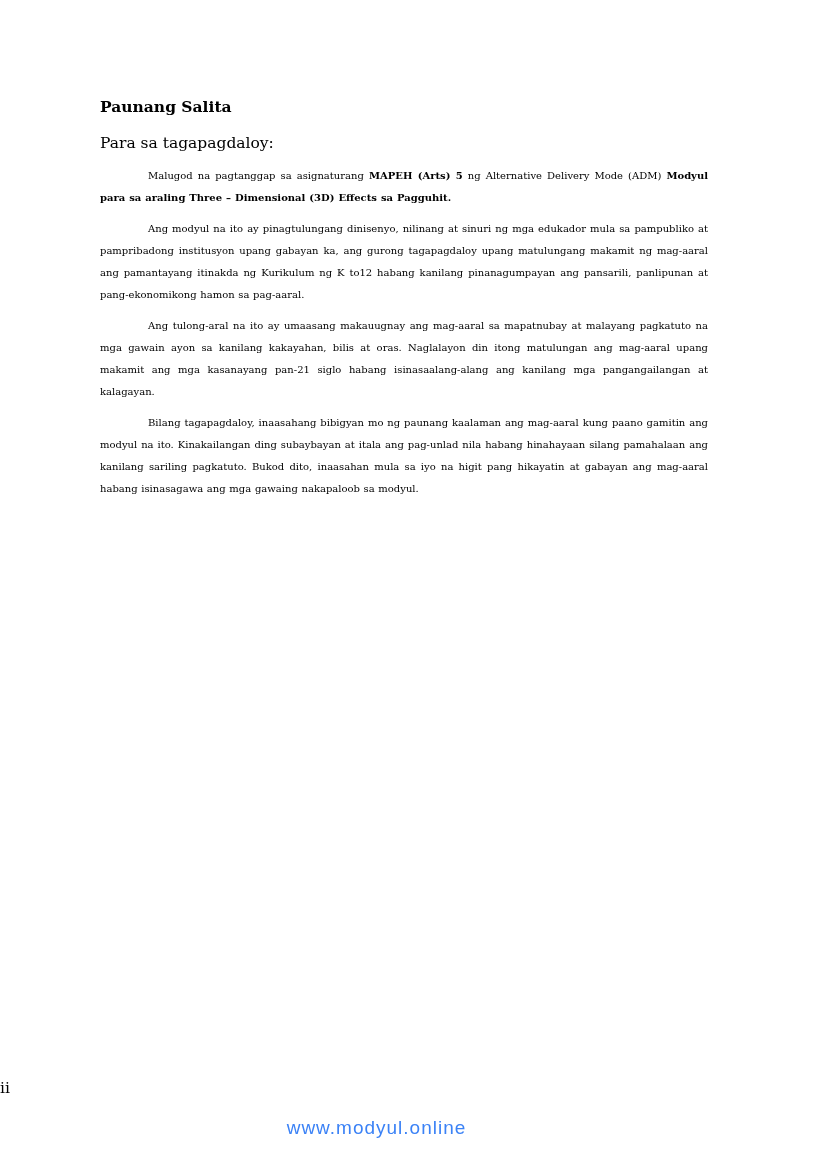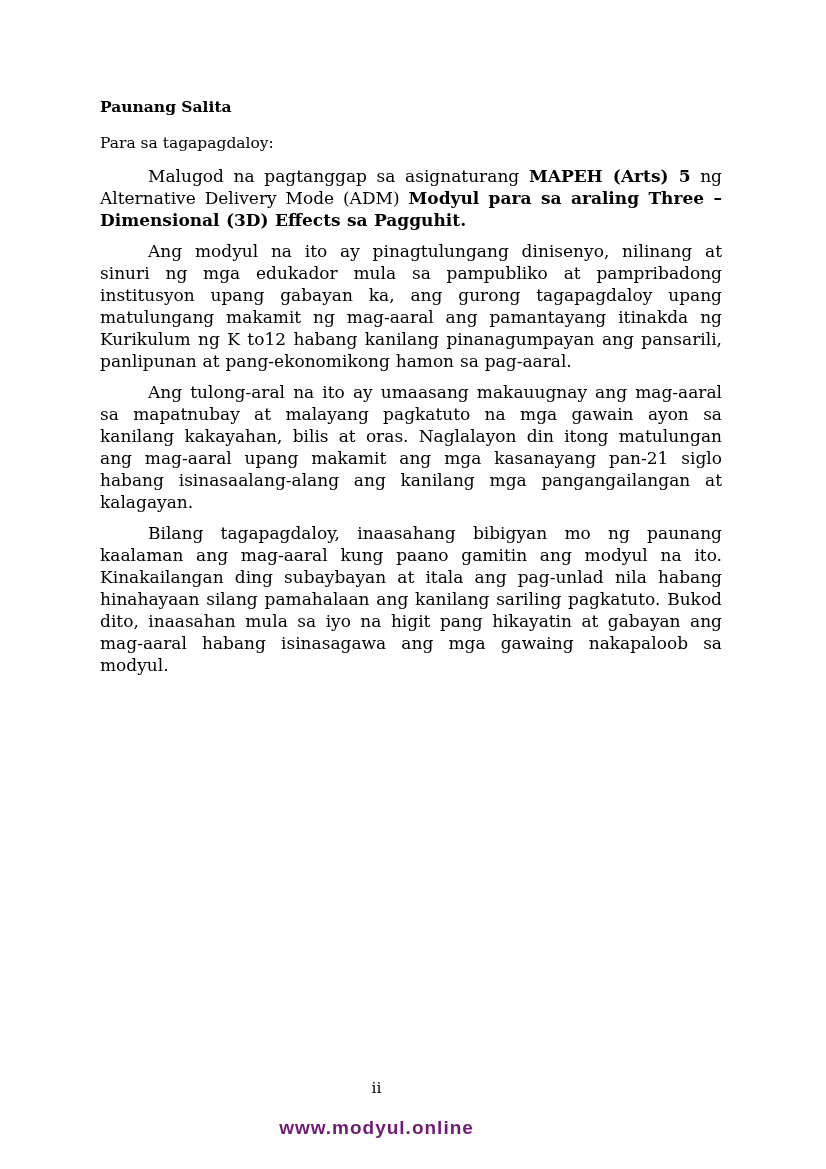--- a/index.html
+++ b/index.html
@@ -23,34 +23,34 @@
     font-size: 15.5px;
     line-height: 22px;
     margin: 0 0 14px 0;
   }
   .salutation {
     font-size: 15.5px;
     line-height: 22px;
     margin: 0 0 11px 0;
   }
   p.body {
-    font-size: 17px;
+    font-size: 10px;
     line-height: 22px;
     text-align: justify;
     text-indent: 48px;
-    margin: 0 4px 9px 0;
+    margin: 0 18px 9px 0;
     word-spacing: 0.5px;
   }
   p.body b { font-weight: bold; }
   .page-number {
     position: absolute;
     top: 1078px;
     left: 0;
     width: 100%;
-    text-align: center;
+    text-align: left;
     font-size: 15.5px;
     line-height: 20px;
   }
   .watermark {
     position: absolute;
     top: 1117px;
     left: 0;
     width: 100%;
     text-align: center;
     font-family: "Liberation Sans", "DejaVu Sans", sans-serif;
@@ -66,14 +66,14 @@
     <div class="heading">Paunang Salita</div>
     <div class="salutation">Para sa tagapagdaloy:</div>
     <p class="body"><span>Malugod na pagtanggap sa asignaturang </span><b>MAPEH (Arts) 5</b><span> ng Alternative Delivery Mode (ADM) </span><b>Modyul para sa araling Three – Dimensional (3D) Effects sa Pagguhit.</b></p>
     <p class="body">Ang modyul na ito ay pinagtulungang dinisenyo, nilinang at sinuri ng mga edukador mula sa pampubliko at pampribadong institusyon upang gabayan ka, ang gurong tagapagdaloy upang matulungang makamit ng mag-aaral ang pamantayang itinakda ng Kurikulum ng K to12 habang kanilang pinanagumpayan ang pansarili, panlipunan at pang-ekonomikong hamon sa pag-aaral.</p>
     <p class="body">Ang tulong-aral na ito ay umaasang makauugnay ang mag-aaral sa mapatnubay at malayang pagkatuto na mga gawain ayon sa kanilang kakayahan, bilis at oras. Naglalayon din itong matulungan ang mag-aaral upang makamit ang mga kasanayang pan-21 siglo habang isinasaalang-alang ang kanilang mga pangangailangan at kalagayan.</p>
     <p class="body">Bilang tagapagdaloy, inaasahang bibigyan mo ng paunang kaalaman ang mag-aaral kung paano gamitin ang modyul na ito. Kinakailangan ding subaybayan at itala ang pag-unlad nila habang hinahayaan silang pamahalaan ang kanilang sariling pagkatuto. Bukod dito, inaasahan mula sa iyo na higit pang hikayatin at gabayan ang mag-aaral habang isinasagawa ang mga gawaing nakapaloob sa modyul.</p>
   </div>
 
   <div class="page-number" style="color: rgb(0, 0, 0);">ii</div>
 
-  <div class="watermark" style="color: #701a75; font-weight: bold;">www.modyul.online</div>
+  <div class="watermark" style="color: #3b82f6;">www.modyul.online</div>
 </div>
 
 </body></html>

